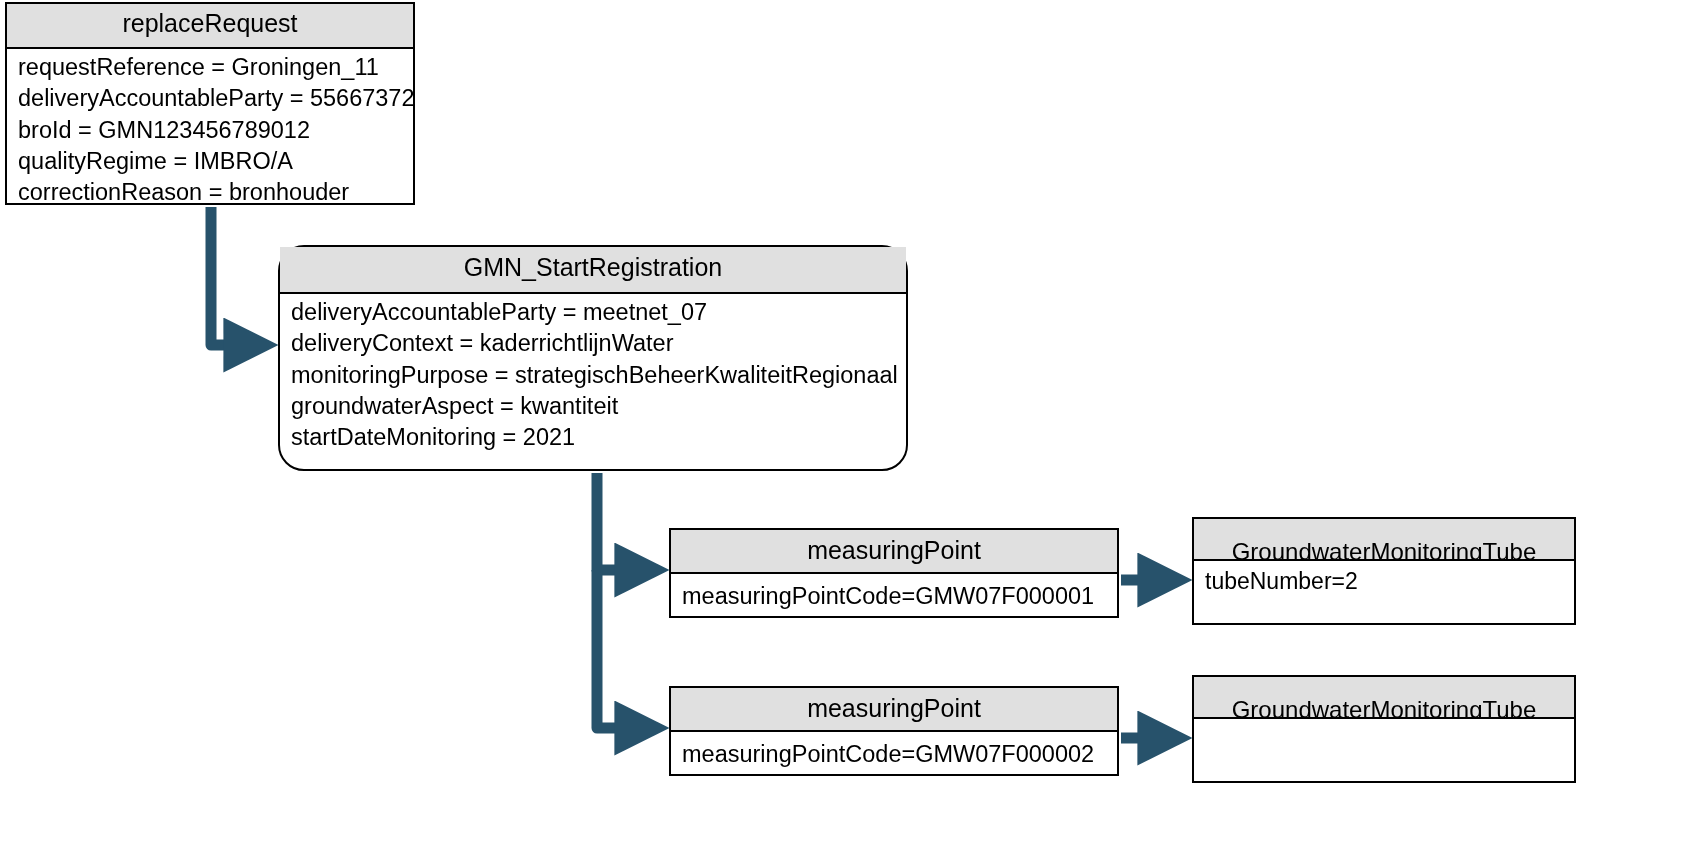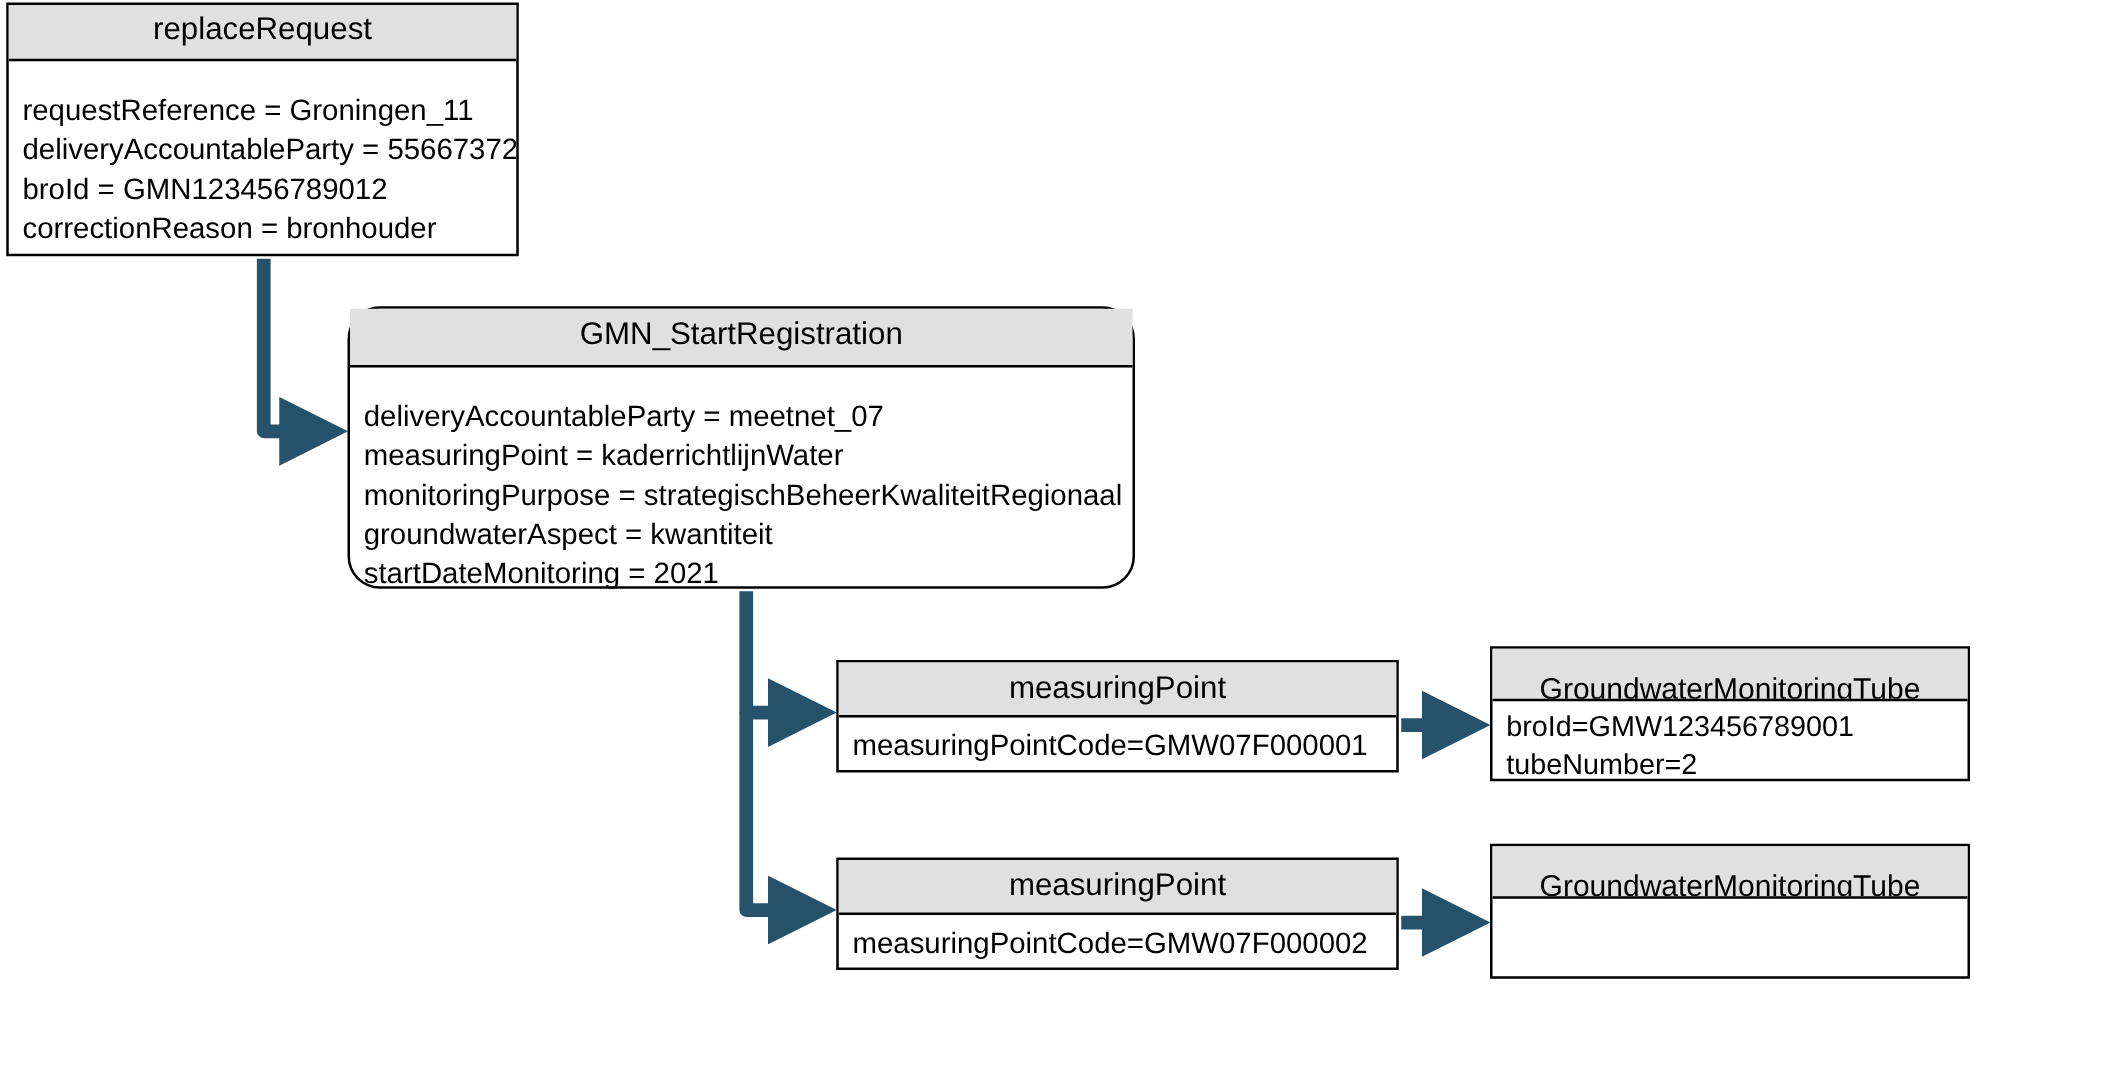--- a/index.html
+++ b/index.html
@@ -52,21 +52,21 @@
     line-height: 1.18;
     padding: 6px 8px 7px 8px;
     white-space: nowrap;
     overflow: hidden;
   }
   .uml-header.small {
     font-size: 24px;
   }
   .uml-body {
     box-sizing: border-box;
-    padding: 24px 9px 8px 11px;
+    padding: 3px 9px 8px 11px;
     color: #000000;
     font-size: 23.5px;
     line-height: 1.33;
     white-space: nowrap;
     overflow: hidden;
   }
   .uml-body .attr {
     display: block;
     white-space: nowrap;
   }
@@ -132,29 +132,30 @@
       <path d="M 1121,738 L 1166,738" fill="none" stroke="#27526b" stroke-width="11" stroke-linecap="butt" marker-end="url(#arrowhead)"></path>
     </g>
   </svg>
 
   <div class="uml-box" id="box-replace-request">
     <div class="uml-header">replaceRequest</div>
     <div class="uml-body">
       <span class="attr">requestReference = Groningen_11</span>
       <span class="attr">deliveryAccountableParty = 55667372</span>
       <span class="attr">broId = GMN123456789012</span>
+      <span class="attr">qualityRegime = IMBRO/A</span>
       <span class="attr">correctionReason = bronhouder</span>
     </div>
   </div>
 
   <div class="uml-box" id="box-gmn-start-registration">
     <div class="uml-header">GMN_StartRegistration</div>
     <div class="uml-body">
       <span class="attr">deliveryAccountableParty = meetnet_07</span>
-      <span class="attr">measuringPoint = kaderrichtlijnWater</span>
+      <span class="attr">deliveryContext = kaderrichtlijnWater</span>
       <span class="attr">monitoringPurpose = strategischBeheerKwaliteitRegionaal</span>
       <span class="attr">groundwaterAspect = kwantiteit</span>
       <span class="attr">startDateMonitoring = 2021</span>
     </div>
   </div>
 
   <div class="uml-box mp-box" id="box-measuring-point-1">
     <div class="uml-header">measuringPoint</div>
     <div class="uml-body">
       <span class="attr">measuringPointCode=GMW07F000001</span>
@@ -164,21 +165,20 @@
   <div class="uml-box mp-box" id="box-measuring-point-2">
     <div class="uml-header">measuringPoint</div>
     <div class="uml-body">
       <span class="attr">measuringPointCode=GMW07F000002</span>
     </div>
   </div>
 
   <div class="uml-box tube-box" id="box-tube-1">
     <div class="uml-header small">GroundwaterMonitoringTube</div>
     <div class="uml-body">
-      <span class="attr">broId=GMW123456789001</span>
       <span class="attr">tubeNumber=2</span>
     </div>
   </div>
 
   <div class="uml-box tube-box" id="box-tube-2">
     <div class="uml-header small">GroundwaterMonitoringTube</div>
   </div>
 
 </div>
 

